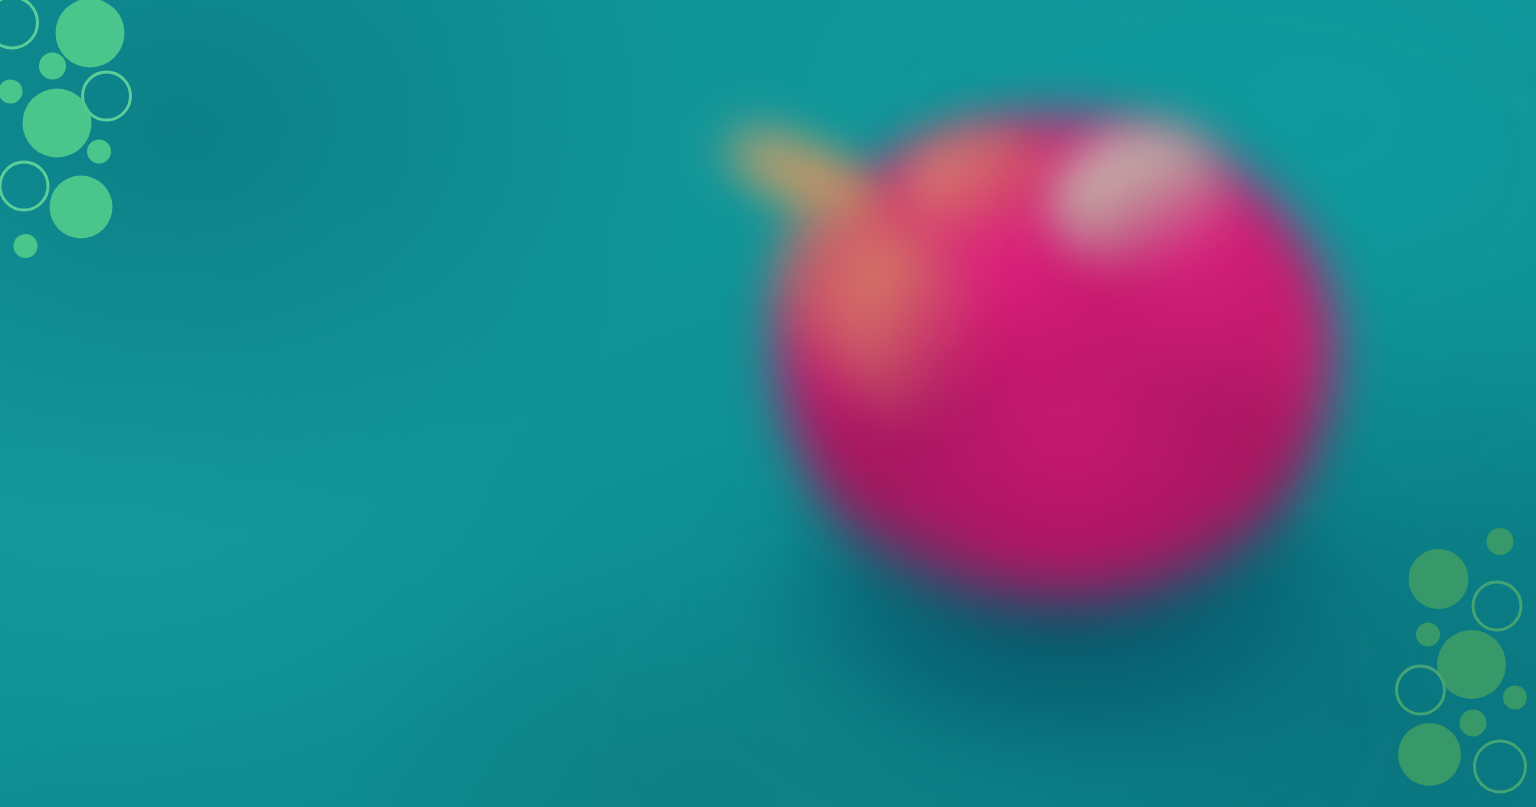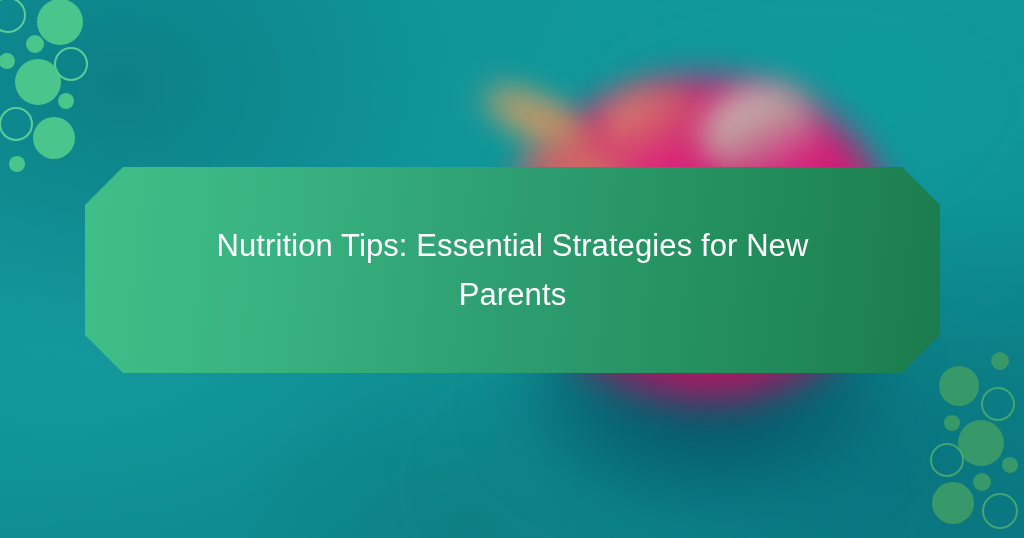--- a/index.html
+++ b/index.html
@@ -203,18 +203,14 @@
       <div class="dot" style="left: 67px; top: 39px; width: 34px; height: 34px; border: 2px solid rgb(70, 166, 115); box-sizing: border-box; opacity: 0.95;"></div>
       <div class="dot" style="left: 30px; top: 67px; width: 16px; height: 16px; background: rgb(58, 154, 103); opacity: 0.95;"></div>
       <div class="dot" style="left: 44px; top: 72px; width: 46px; height: 46px; background: rgb(58, 154, 103); opacity: 0.95;"></div>
       <div class="dot" style="left: 16px; top: 95px; width: 34px; height: 34px; border: 2px solid rgb(70, 166, 115); box-sizing: border-box; opacity: 0.95;"></div>
       <div class="dot" style="left: 88px; top: 109px; width: 16px; height: 16px; background: rgb(58, 154, 103); opacity: 0.95;"></div>
       <div class="dot" style="left: 59px; top: 125px; width: 18px; height: 18px; background: rgb(58, 154, 103); opacity: 0.95;"></div>
       <div class="dot" style="left: 18px; top: 134px; width: 42px; height: 42px; background: rgb(58, 154, 103); opacity: 0.95;"></div>
       <div class="dot" style="left: 68px; top: 145px; width: 36px; height: 36px; border: 2px solid rgb(70, 166, 115); box-sizing: border-box; opacity: 0.95;"></div>
     </div>
 
-  <div class="banner">
-    <h1 class="banner-title"><span>Nutrition Tips: Essential Strategies for New</span>
-      <span>Parents</span></h1>
-  </div>
 
 </div>
 
 </body></html>

